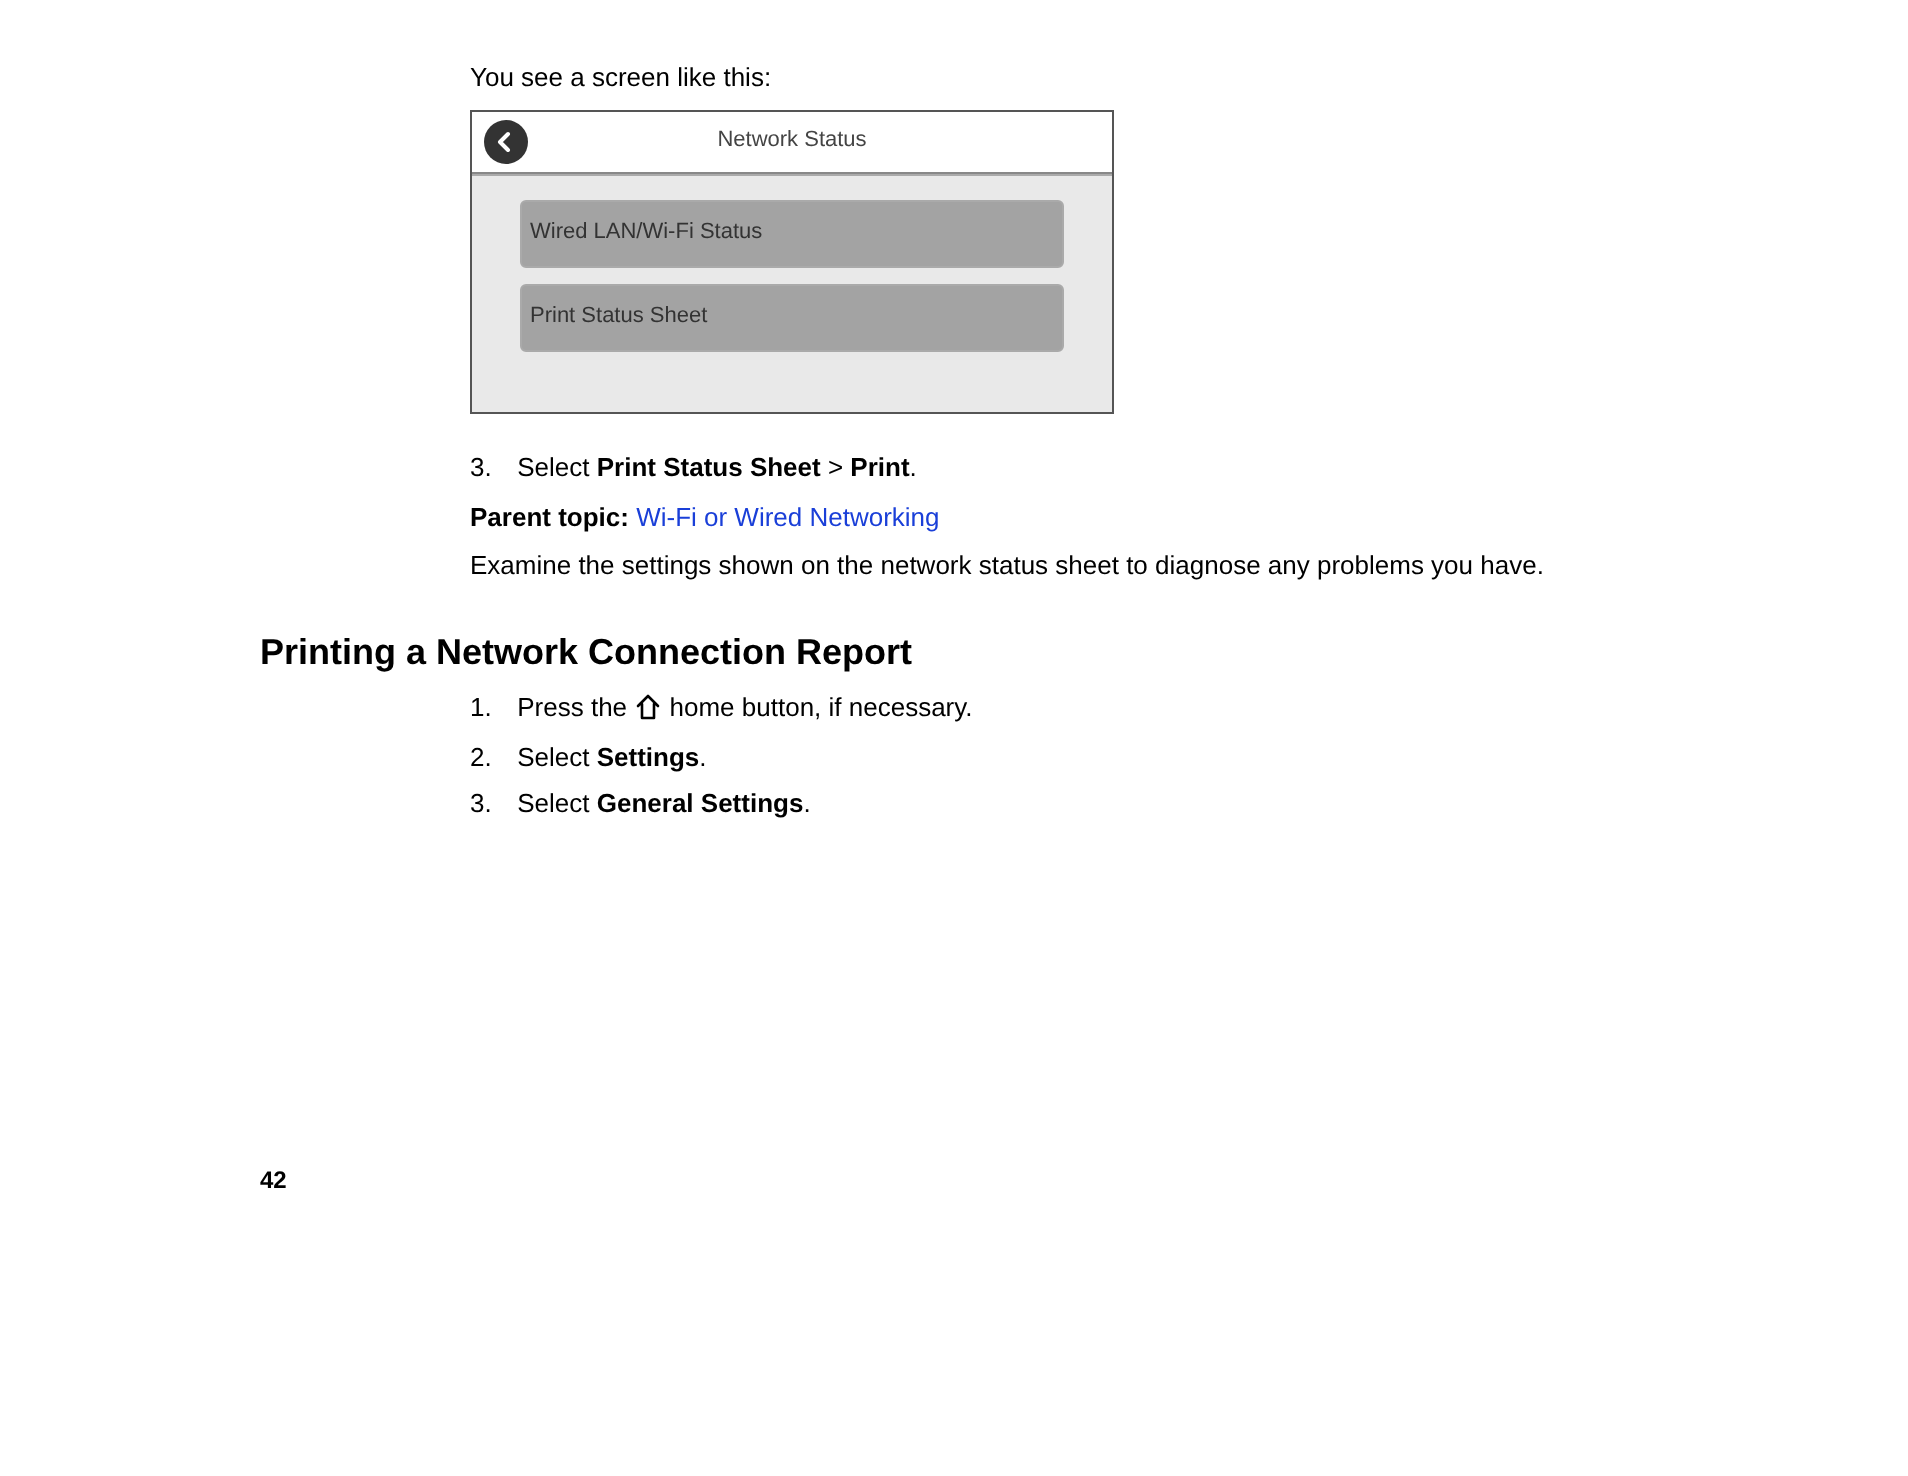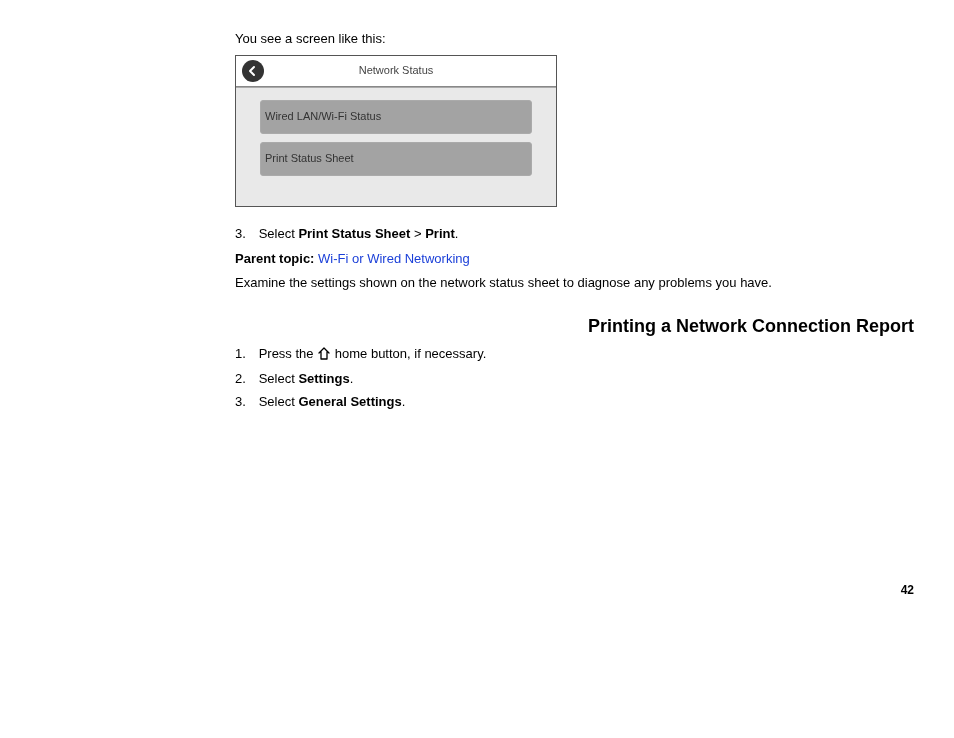--- a/index.html
+++ b/index.html
@@ -81,28 +81,27 @@
     font-weight: bold;
   }
   .link {
     color: #1a3fd8;
     cursor: pointer;
   }
   h2.section-heading {
     font-size: 18px;
     font-weight: bold;
     margin: 20px 0 6px 0;
-    text-align: right;
   }
   .home-icon {
     display: inline-block;
     vertical-align: -2px;
   }
   .page-number {
-    text-align: right;
+    text-align: left;
     font-size: 12px;
     font-weight: bold;
     margin-top: 170px;
   }
 </style>
 </head>
 <body>
 
 <div class="indent">
   <div class="intro">You see a screen like this:</div>

